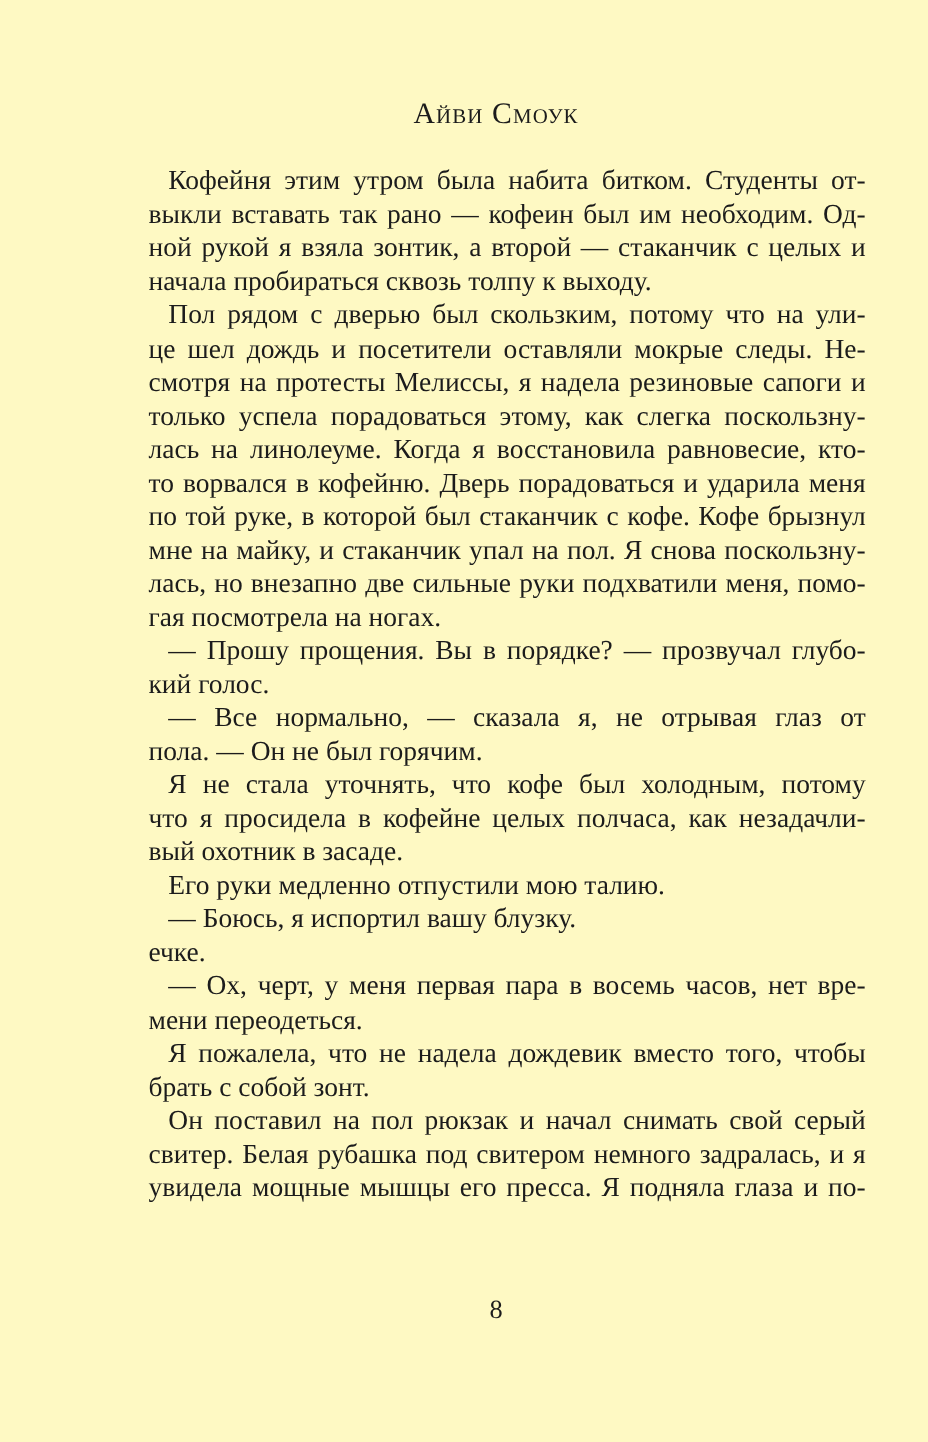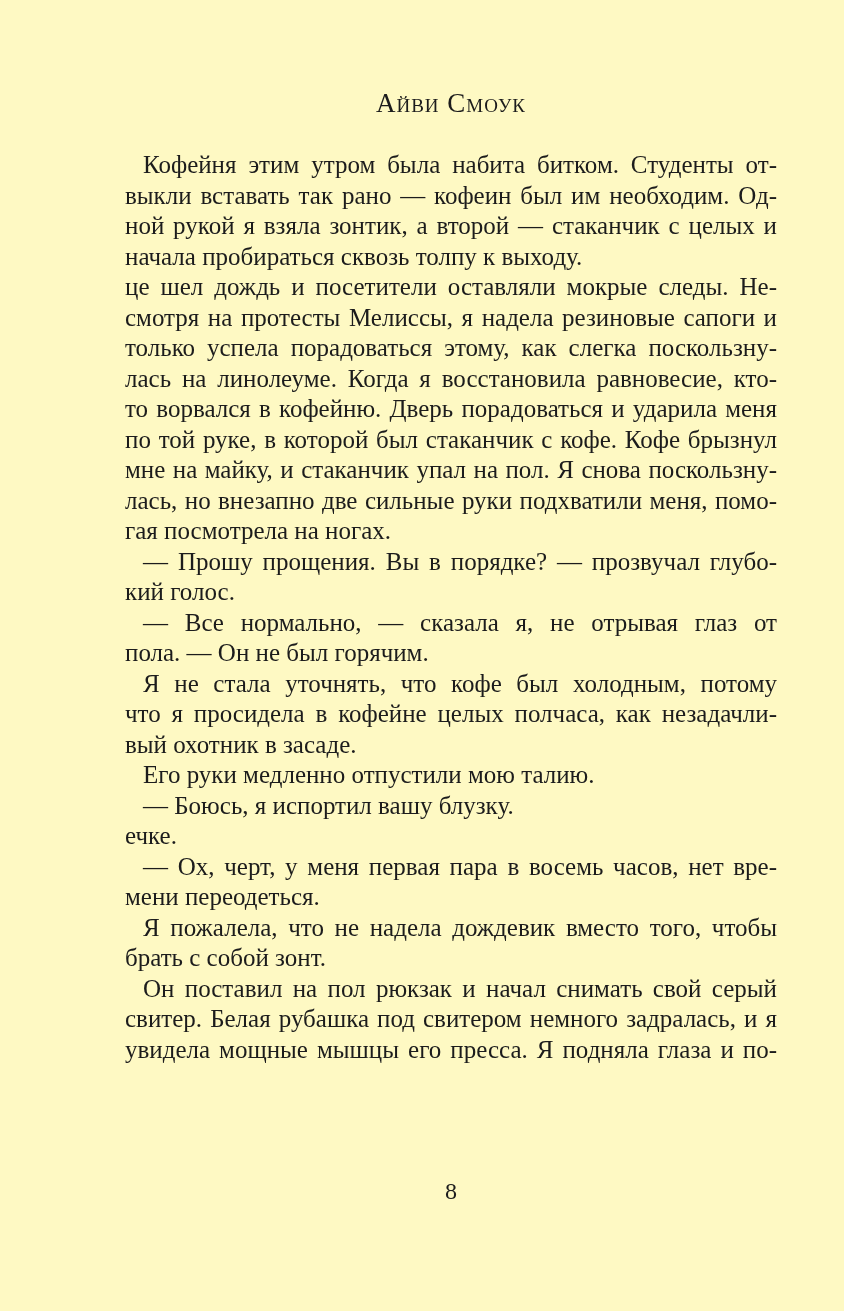--- a/index.html
+++ b/index.html
@@ -23,21 +23,21 @@
     width: 652px;
     text-align: center;
     font-variant: small-caps;
     font-size: 27px;
     line-height: 30px;
     letter-spacing: 1px;
   }
   .body-text {
     position: absolute;
     top: 150px;
-    left: 125px;
+    left: 135px;
     width: 652px;
     font-size: 25px;
     line-height: 30.5px;
   }
   .line {
     height: 30.5px;
     text-align: justify;
     text-align-last: justify;
   }
   .line.end {
@@ -61,20 +61,21 @@
 
 <div class="book-page">
 
   <div class="running-header">Айви Смоук</div>
 
   <div class="body-text">
     <div class="line indent">Кофейня этим утром была набита битком. Студенты от-</div>
     <div class="line">выкли вставать так рано — кофеин был им необходим. Од-</div>
     <div class="line">ной рукой я взяла зонтик, а второй — стаканчик с целых и</div>
     <div class="line end">начала пробираться сквозь толпу к выходу.</div>
+    <div class="line indent">Пол рядом с дверью был скользким, потому что на ули-</div>
     <div class="line">це шел дождь и посетители оставляли мокрые следы. Не-</div>
     <div class="line">смотря на протесты Мелиссы, я надела резиновые сапоги и</div>
     <div class="line">только успела порадоваться этому, как слегка поскользну-</div>
     <div class="line">лась на линолеуме. Когда я восстановила равновесие, кто-</div>
     <div class="line">то ворвался в кофейню. Дверь порадоваться и ударила меня</div>
     <div class="line">по той руке, в которой был стаканчик с кофе. Кофе брызнул</div>
     <div class="line">мне на майку, и стаканчик упал на пол. Я снова поскользну-</div>
     <div class="line">лась, но внезапно две сильные руки подхватили меня, помо-</div>
     <div class="line end">гая посмотрела на ногах.</div>
     <div class="line indent">— Прошу прощения. Вы в порядке? — прозвучал глубо-</div>

